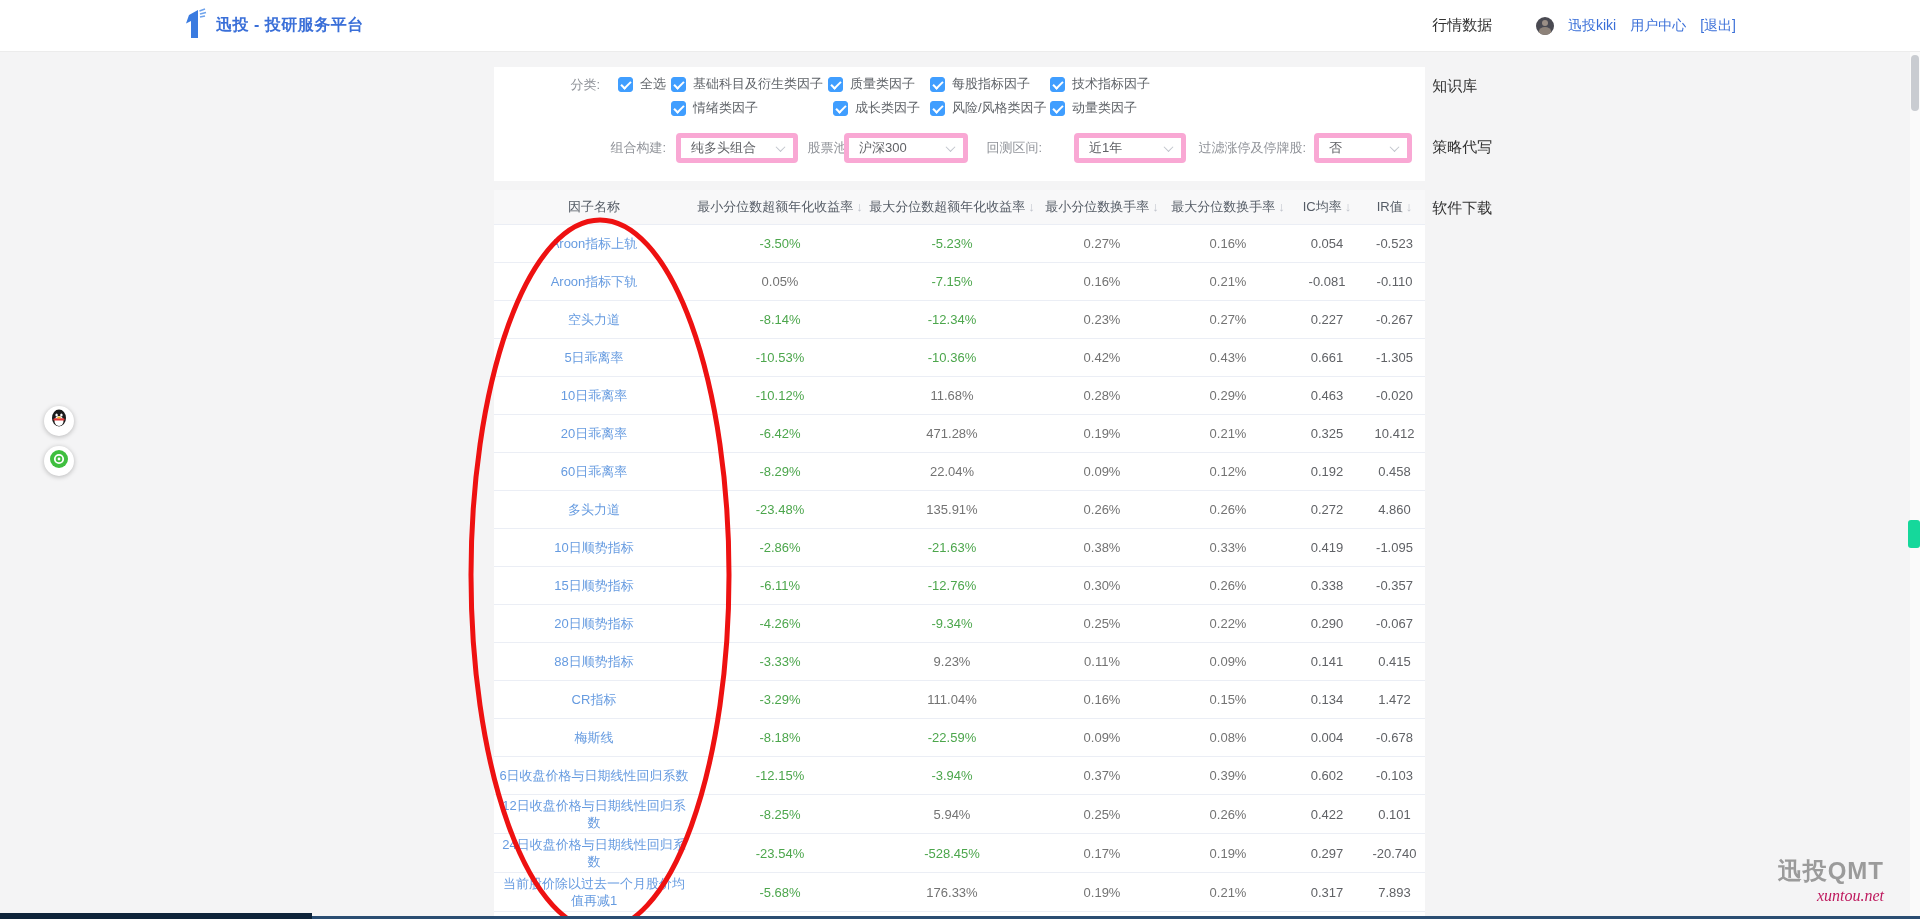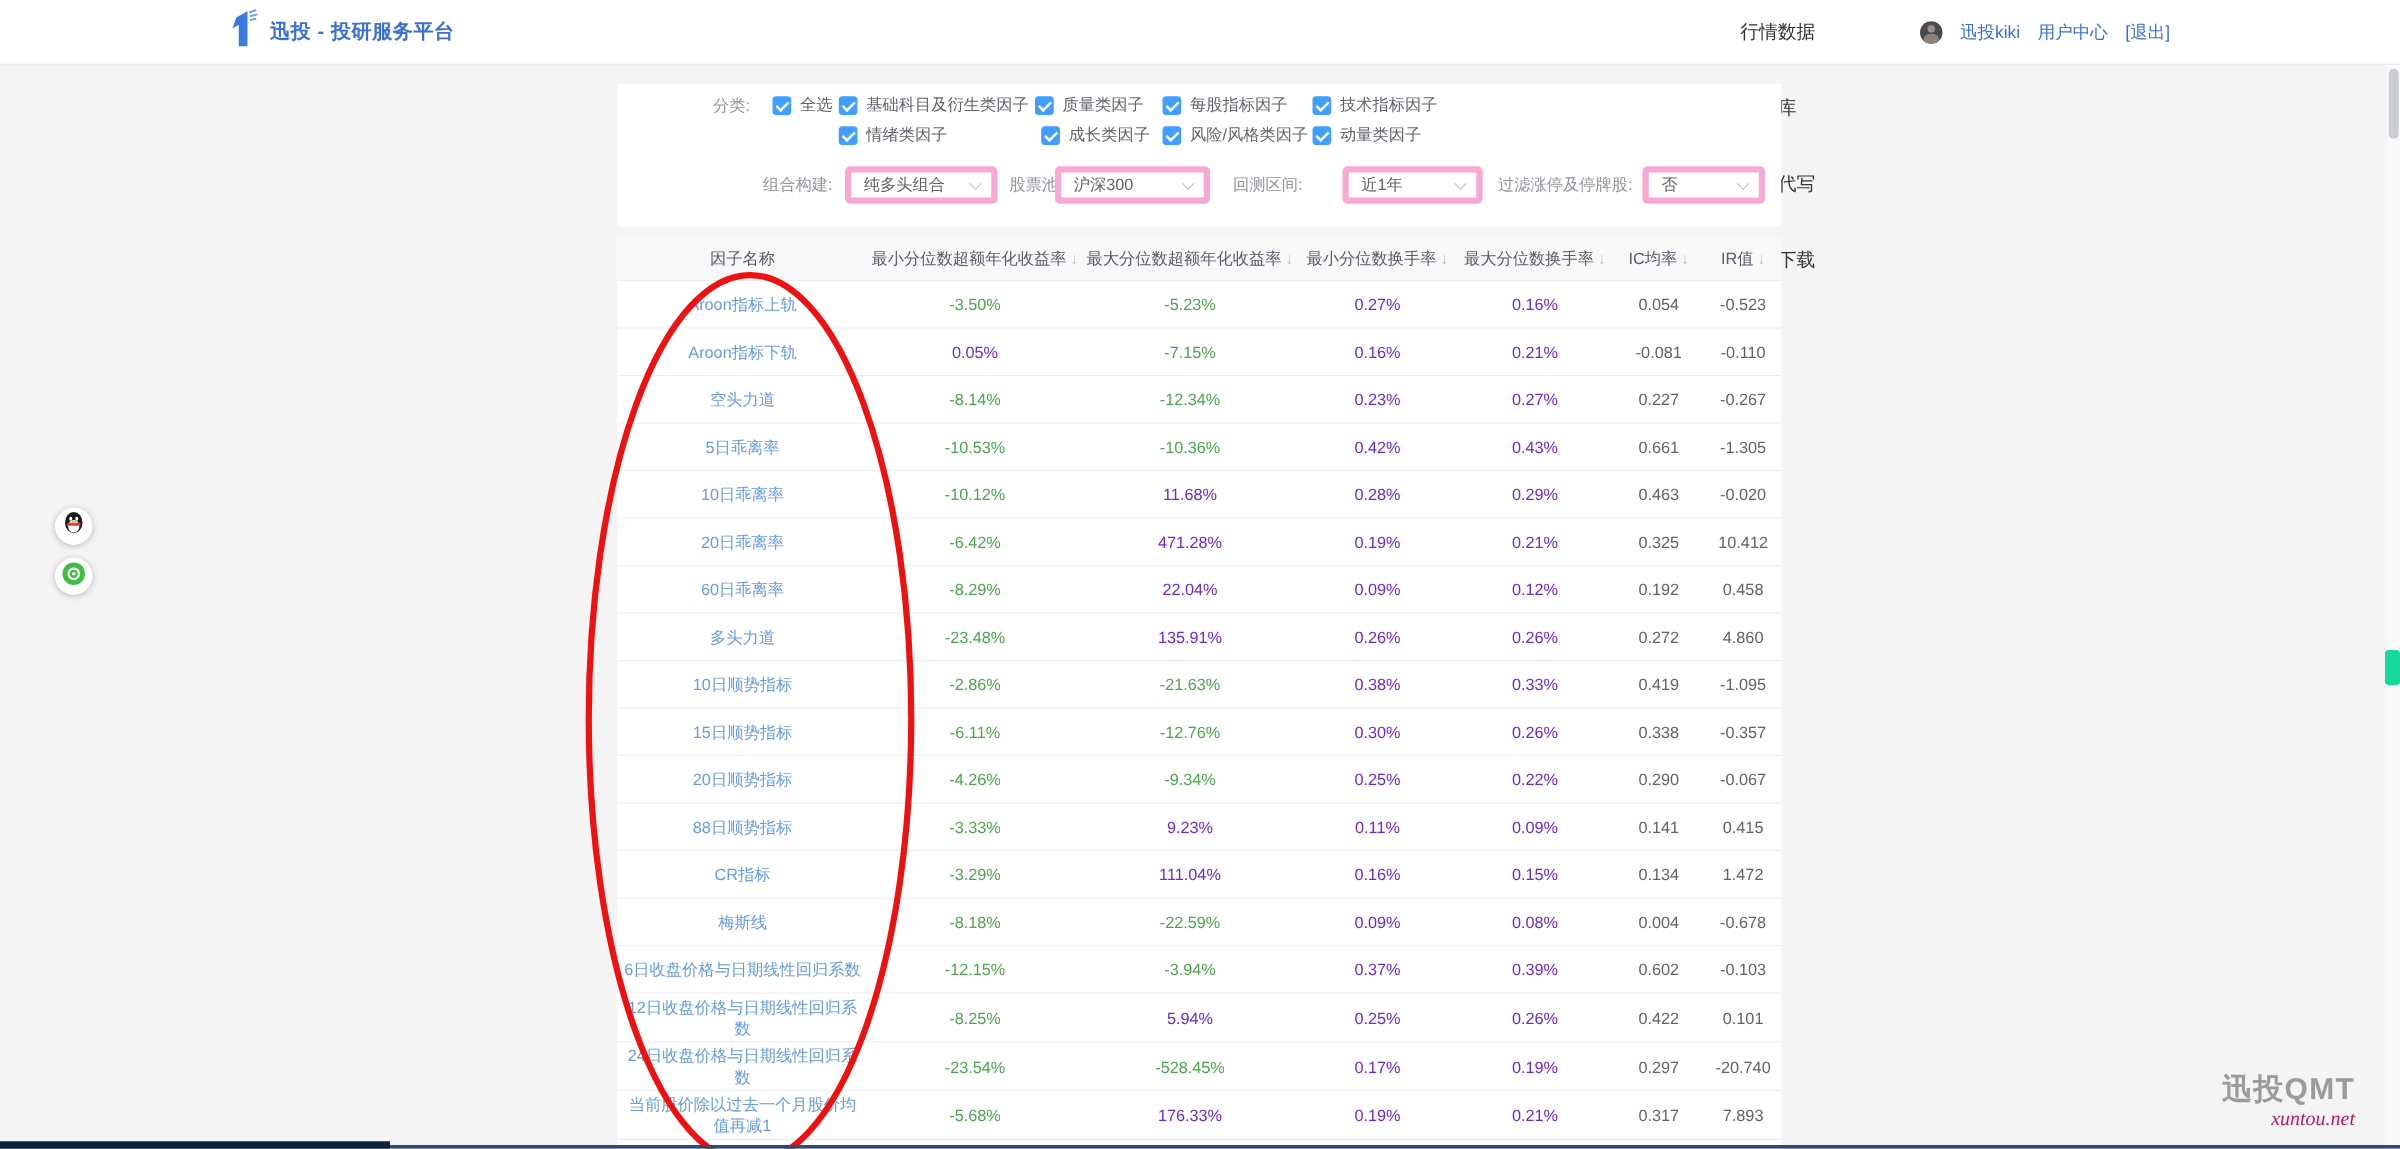--- a/index.html
+++ b/index.html
@@ -9,21 +9,20 @@
     background:#f4f4f5;
     font-family:"Liberation Sans","DejaVu Sans",sans-serif;
     color:#333;
   }
   
   .navbar {
     position:absolute; left:0; top:0; width:1920px; height:52px;
     background:#fff; border-bottom:1px solid #ececec;
     display:flex; align-items:center;
     padding:0 184px 0 178px;
-    gap:40px;
   }
   .brand { display:flex; align-items:center; gap:8px; }
   .brand-title { font-size:16px; font-weight:bold; color:#3a6fd8; letter-spacing:0.5px; }
   .nav-menu { display:flex; align-items:flex-start; gap:42px; margin-left:auto;flex-direction:column; }
   .nav-item { font-size:15px; color:#333; cursor:pointer; white-space:nowrap; }
   .user-cluster { display:flex; align-items:center; gap:14px; margin-left:38px; }
   .avatar { width:18px; height:18px; border-radius:50%; background:#4a4a52; position:relative; overflow:hidden; }
   .avatar::before { content:""; position:absolute; left:6px; top:3px; width:6px; height:6px; border-radius:50%; background:#9b8f86; }
   .avatar::after { content:""; position:absolute; left:3px; top:10px; width:12px; height:8px; border-radius:50% 50% 0 0; background:#8d8279; }
   .user-link { font-size:14px; color:#3a6fd8; cursor:pointer; white-space:nowrap; }
@@ -61,21 +60,21 @@
     grid-template-columns:200px 172px 172px 128px 124px 74px 61px;
     align-items:center;
   }
   .thead-row { height:35px; background:#f8f8f9; border-bottom:1px solid #ebeef5; }
   .th { font-size:13px; color:#555c66; font-weight:500; text-align:center; white-space:nowrap; cursor:pointer; }
   .th .arrow { color:#c0c4cc; font-size:13px; margin-left:3px; }
   .trow { min-height:38px; border-bottom:1px solid #ebeef5; background:#fff; }
   .td { font-size:13px; text-align:center; padding:2px 4px; }
   .td.name { color:#669be0; cursor:pointer; line-height:17px; }
   .td.neg { color:#4ca64c; }
-  .td.pos { color:#6d28d9; }
+  .td.pos { color:#737373; }
   .td.plain { color:#606266; }
 
   
   .annotation { position:absolute; left:460px; top:210px; width:280px; height:730px; pointer-events:none; }
 
   
   .side-widget {
     position:absolute; left:44px; width:30px; height:30px; border-radius:50%;
     background:#fff; box-shadow:0 1px 5px rgba(0,0,0,0.25);
     display:flex; align-items:center; justify-content:center; cursor:pointer;

